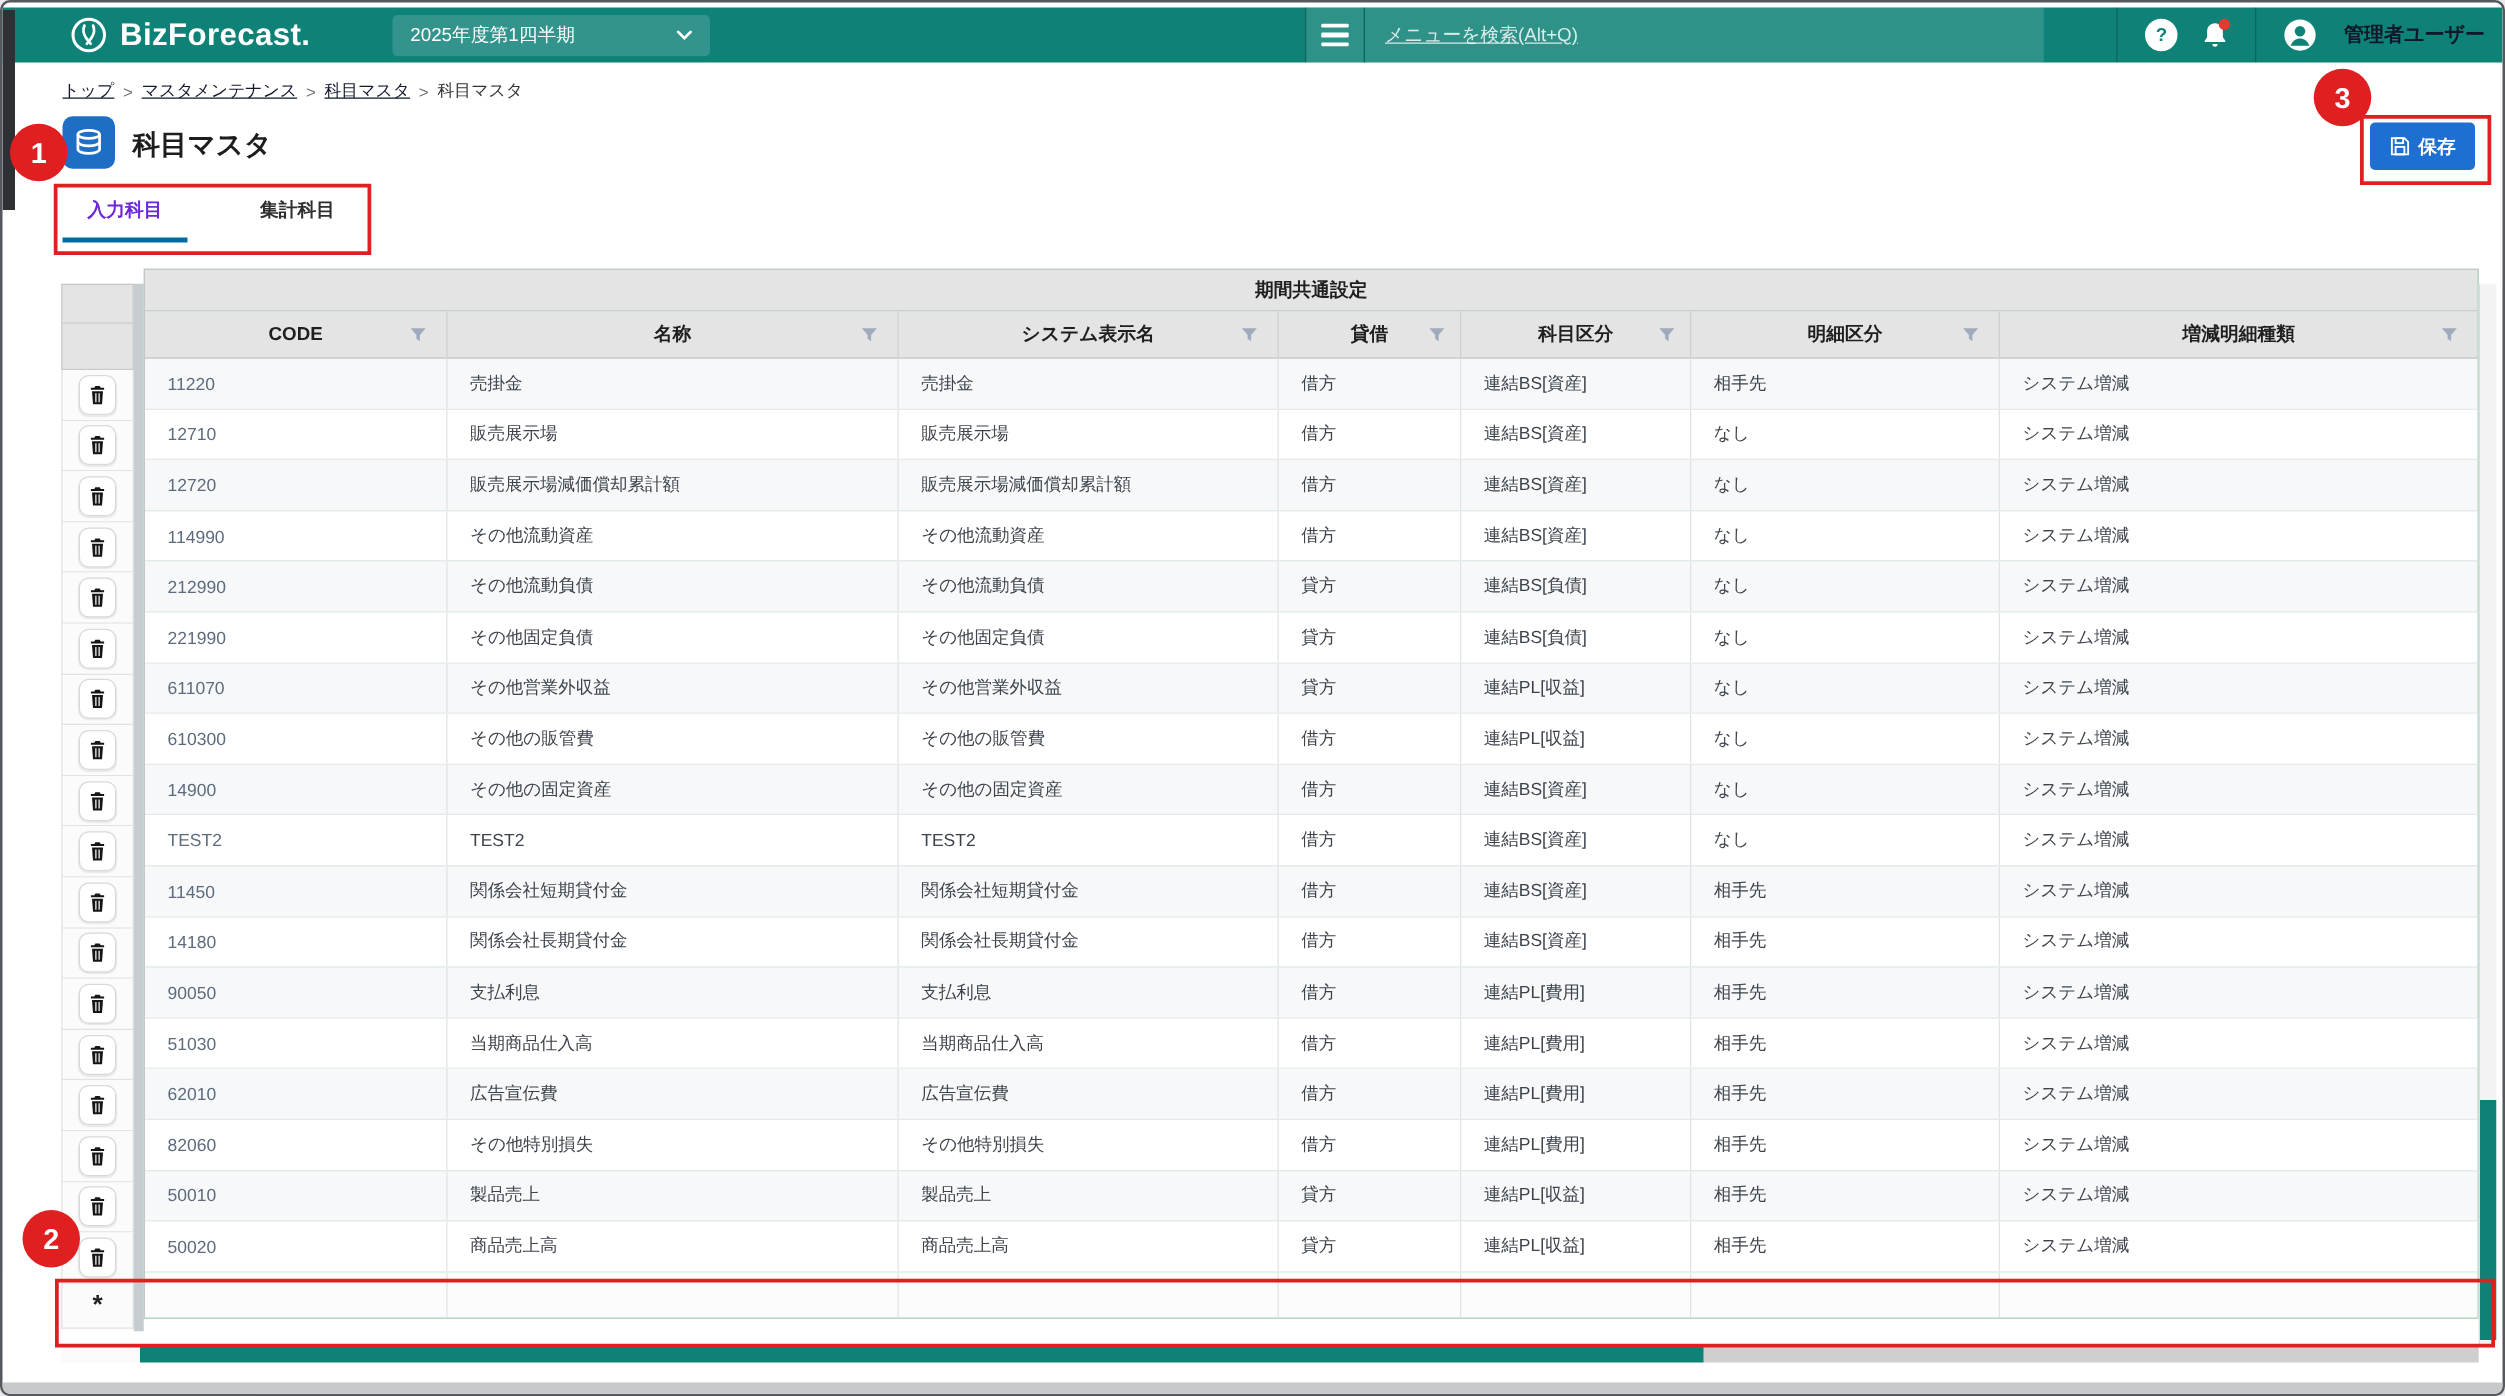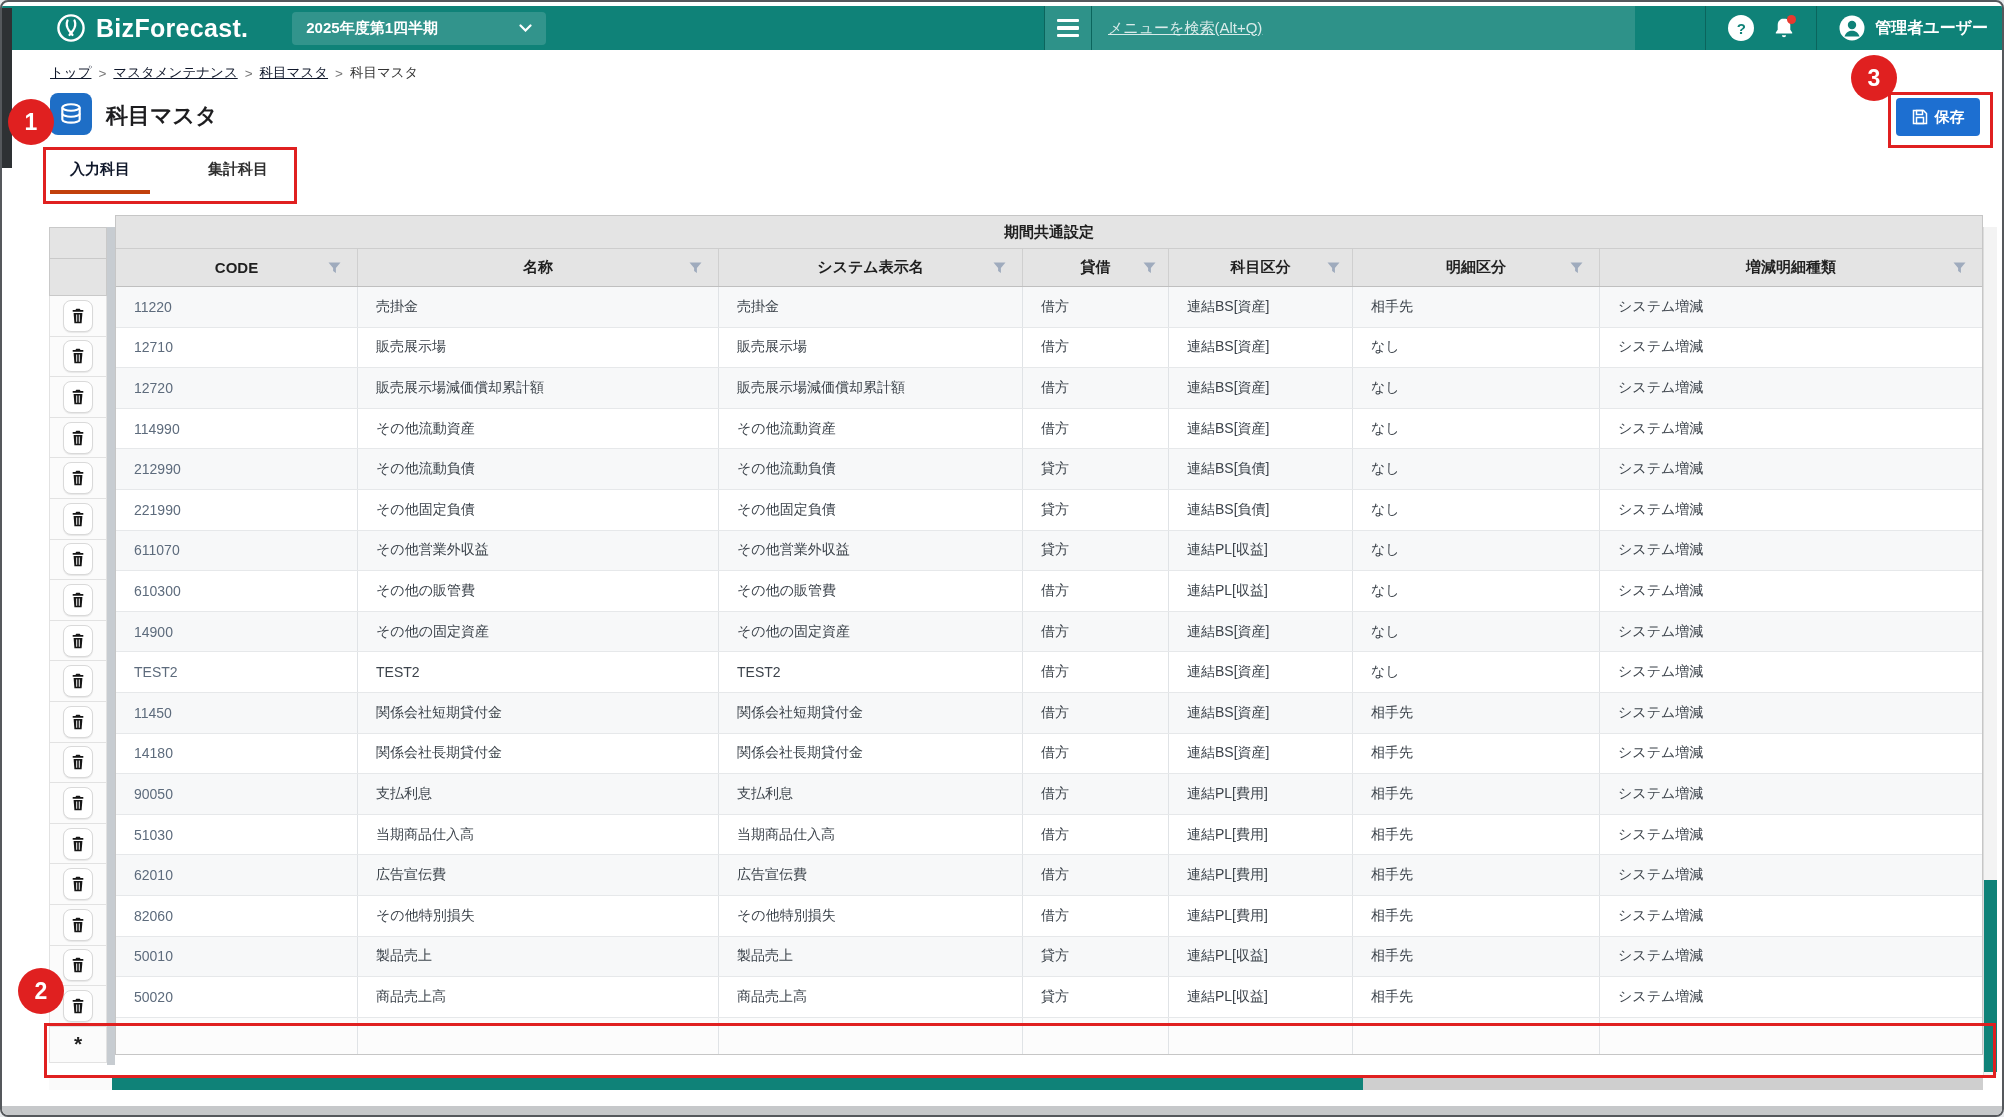--- a/index.html
+++ b/index.html
@@ -3,45 +3,45 @@
 <meta charset="utf-8">
 <style>
   html,body{margin:0;padding:0;background:#e7e9ec;}
   .frame{position:relative;width:2004px;height:1117px;background:#fff;border:2px solid #55585c;
          border-radius:8px;overflow:hidden;box-sizing:border-box;
          font-family:"Liberation Sans","DejaVu Sans",sans-serif;}
   
   .topbar{position:absolute;left:0;top:4px;right:0;height:44px;background:#0f8278;display:flex;align-items:center;}
   .left-dark{position:absolute;left:0;top:6px;width:10px;height:160px;background:#2e3134;z-index:5;}
   .brand{display:flex;align-items:center;margin-left:54px;gap:10px;color:#fff;font-size:25px;font-weight:bold;letter-spacing:.3px;white-space:nowrap;}
-  .period-pill{margin-left:44px;height:33px;background:rgba(255,255,255,.15);border-radius:4px;display:flex;align-items:center;
-               justify-content:space-between;padding:0 14px;color:#fff;font-weight:bold;font-size:15px;min-width:226px;cursor:pointer;}
+  .period-pill{margin-left:66px;height:33px;background:rgba(255,255,255,.15);border-radius:4px;display:flex;align-items:center;
+               justify-content:space-between;padding:0 14px;color:#fff;font-weight:normal;font-size:15px;min-width:226px;cursor:pointer;}
   .search-group{position:absolute;left:1042px;top:0;height:44px;display:flex;align-items:stretch;}
   .vline{width:1px;background:rgba(0,0,0,.22);}
   .burger{width:46px;display:flex;flex-direction:column;align-items:center;justify-content:center;gap:4px;background:rgba(255,255,255,.13);cursor:pointer;}
   .burger i{display:block;width:22px;height:3.5px;background:#fff;border-radius:1px;}
   .searchfield{width:527px;background:rgba(255,255,255,.13);display:flex;align-items:center;padding-left:16px;
                color:rgba(255,255,255,.82);font-size:15px;cursor:text;text-decoration:underline;}
   .right-group{position:absolute;right:14px;top:0;height:44px;display:flex;align-items:center;}
   .help-ic{width:26px;height:26px;border-radius:50%;background:#fff;color:#0f8278;font-weight:bold;font-size:15px;
            display:flex;align-items:center;justify-content:center;margin:0 10px 0 22px;cursor:pointer;}
   .bell-wrap{position:relative;margin:0 22px 0 10px;cursor:pointer;}
   .bell-dot{position:absolute;right:-2px;top:-2px;width:9px;height:9px;border-radius:50%;background:#e8392f;}
-  .user-box{display:flex;align-items:center;gap:10px;margin-left:22px;color:#ffffff;font-size:16px;font-weight:bold;cursor:pointer;justify-content:flex-end;}
+  .user-box{display:flex;align-items:center;gap:22px;margin-left:22px;color:#0f172a;font-size:16px;font-weight:bold;cursor:pointer;justify-content:flex-end;}
   
   .breadcrumb{position:absolute;left:48px;top:62px;font-size:13.5px;color:#777;display:flex;gap:7px;align-items:center;}
   .breadcrumb a{color:#0f172a;text-decoration:underline;cursor:pointer;}
   .crumb-cur{color:#333;}
   .title-icon{position:absolute;left:48px;top:91px;width:42px;height:42px;background:#1e6ec6;border-radius:8px;
               display:flex;align-items:center;justify-content:center;}
   .page-title{position:absolute;left:104px;top:99px;font-size:22px;font-weight:bold;color:#1d1d1f;}
   
   .tabs{position:absolute;left:48px;top:152px;display:flex;gap:38px;}
   .tab{width:100px;height:36px;text-align:center;font-size:15px;font-weight:bold;color:#2f2f2f;line-height:30px;cursor:pointer;}
-  .tab.active{color:#0f172a;border-bottom:4px solid #c2410c;}
+  .tab.active{color:#6d28d9;border-bottom:4px solid #0369a1;}
   
   .save-btn{position:absolute;left:1894px;top:96px;width:84px;height:38px;background:#1d6fd1;border:none;border-radius:4px;
             color:#fff;font-size:15px;font-weight:bold;display:flex;align-items:center;justify-content:center;gap:7px;cursor:pointer;
             font-family:inherit;}
   
   .gutter{position:absolute;left:47px;top:225px;width:58px;}
   .ghead-top{height:32px;background:#e4e4e4;border:1px solid #c9c9c9;box-sizing:border-box;}
   .ghead-bot{height:37px;background:#e4e4e4;border:1px solid #c9c9c9;border-top:none;box-sizing:border-box;}
   .gcell{height:40.6px;background:#fbfbfb;border:1px solid #e2e2e2;border-top:none;box-sizing:border-box;
          display:flex;align-items:center;justify-content:center;}

